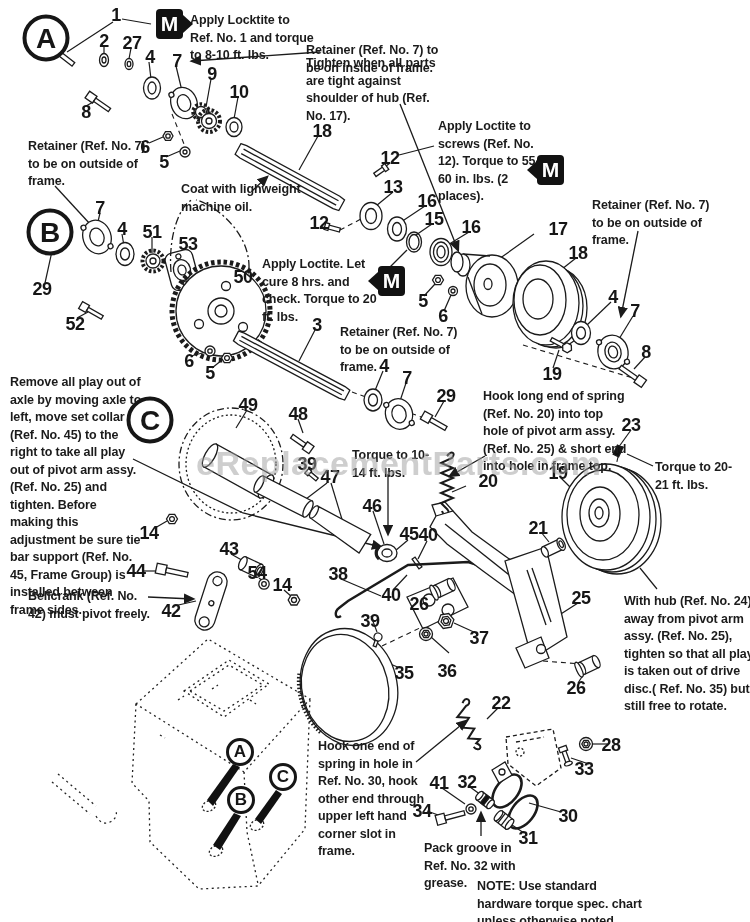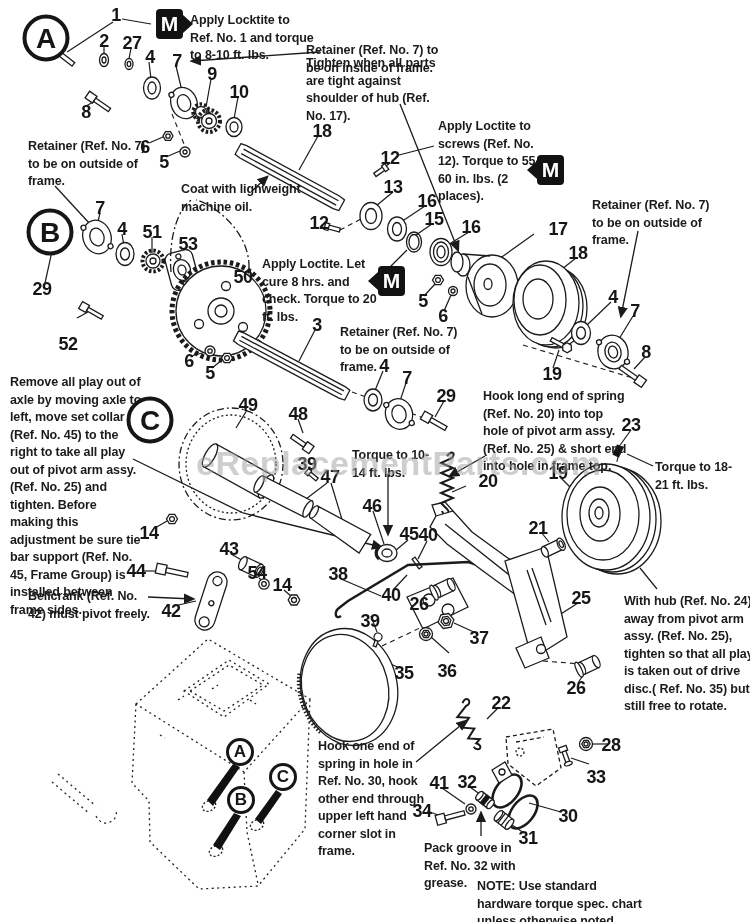--- a/index.html
+++ b/index.html
@@ -486,21 +486,21 @@
       <div class="ann" style="left: 306px; top: 55px; width: 142px;">Tighten when all parts are tight against shoulder of hub (Ref. No. 17).</div>
       <div class="ann" style="left: 438px; top: 118px; width: 112px;">Apply Loctite to screws (Ref. No. 12). Torque to 55-60 in. lbs. (2 places).</div>
       <div class="ann" style="left: 28px; top: 138px; width: 122px;">Retainer (Ref. No. 7) to be on outside of frame.</div>
       <div class="ann" style="left: 181px; top: 181px; width: 138px;">Coat with lighweight machine oil.</div>
       <div class="ann" style="left: 592px; top: 197px; width: 132px;">Retainer (Ref. No. 7) to be on outside of frame.</div>
       <div class="ann" style="left: 262px; top: 256px; width: 120px;">Apply Loctite. Let cure 8 hrs. and check. Torque to 20 ft. lbs.</div>
       <div class="ann" style="left: 340px; top: 324px; width: 132px;">Retainer (Ref. No. 7) to be on outside of frame.</div>
       <div class="ann" style="left: 10px; top: 374px; width: 132px;">Remove all play out of axle by moving axle to left, move set collar (Ref. No. 45) to the right to take all play out of pivot arm assy. (Ref. No. 25) and tighten. Before making this adjustment be sure tie bar support (Ref. No. 45, Frame Group) is installed between frame sides.</div>
       <div class="ann" style="left: 483px; top: 388px; width: 146px;">Hook long end of spring (Ref. No. 20) into top hole of pivot arm assy. (Ref. No. 25) &amp; short end into hole in frame top.</div>
       <div class="ann" style="left: 352px; top: 447px; width: 82px;">Torque to 10-14 ft. lbs.</div>
-      <div class="ann" style="left: 655px; top: 459px; width: 90px;">Torque to 18-21 ft. lbs.</div>
+      <div class="ann" style="left: 655px; top: 459px; width: 90px;">Torque to 20-21 ft. lbs.</div>
       <div class="ann" style="left: 28px; top: 588px; width: 128px;">Bellcrank (Ref. No. 42) must pivot freely.</div>
       <div class="ann" style="left: 624px; top: 593px; width: 142px;">With hub (Ref. No. 24) away from pivot arm assy. (Ref. No. 25), tighten so that all play is taken out of drive disc.( Ref. No. 35) but is still free to rotate.</div>
       <div class="ann" style="left: 318px; top: 738px; width: 118px;">Hook one end of spring in hole in Ref. No. 30, hook other end through upper left hand corner slot in frame.</div>
       <div class="ann" style="left: 424px; top: 840px; width: 96px;">Pack groove in Ref. No. 32 with grease.</div>
       <div class="ann" style="left: 477px; top: 878px; width: 172px;">NOTE: Use standard hardware torque spec. chart unless otherwise noted.</div>
     </div>
 <div id="labels-layer" class="layer">
       <div class="plabel" style="left: 116px; top: 15px;">1</div>
       <div class="plabel" style="left: 104px; top: 41px;">2</div>
       <div class="plabel" style="left: 132px; top: 43px;">27</div>
@@ -525,21 +525,21 @@
       <div class="plabel" style="left: 552px; top: 374px;">19</div>
       <div class="plabel" style="left: 613px; top: 297px;">4</div>
       <div class="plabel" style="left: 635px; top: 311px;">7</div>
       <div class="plabel" style="left: 646px; top: 352px;">8</div>
       <div class="plabel" style="left: 100px; top: 208px;">7</div>
       <div class="plabel" style="left: 122px; top: 229px;">4</div>
       <div class="plabel" style="left: 152px; top: 232px;">51</div>
       <div class="plabel" style="left: 188px; top: 244px;">53</div>
       <div class="plabel" style="left: 243px; top: 277px;">50</div>
       <div class="plabel" style="left: 42px; top: 289px;">29</div>
-      <div class="plabel" style="left: 68px; top: 324px; margin-top: 20px;">52</div>
+      <div class="plabel" style="left: 75px; top: 324px;">52</div>
       <div class="plabel" style="left: 189px; top: 361px;">6</div>
       <div class="plabel" style="left: 210px; top: 373px;">5</div>
       <div class="plabel" style="left: 317px; top: 325px;">3</div>
       <div class="plabel" style="left: 384px; top: 366px;">4</div>
       <div class="plabel" style="left: 407px; top: 378px;">7</div>
       <div class="plabel" style="left: 446px; top: 396px;">29</div>
       <div class="plabel" style="left: 248px; top: 405px;">49</div>
       <div class="plabel" style="left: 298px; top: 414px;">48</div>
       <div class="plabel" style="left: 307px; top: 464px;">39</div>
       <div class="plabel" style="left: 330px; top: 477px;">47</div>
@@ -560,21 +560,21 @@
       <div class="plabel" style="left: 391px; top: 595px;">40</div>
       <div class="plabel" style="left: 370px; top: 621px;">39</div>
       <div class="plabel" style="left: 419px; top: 604px;">26</div>
       <div class="plabel" style="left: 447px; top: 658px; margin-top: 13px;">36</div>
       <div class="plabel" style="left: 479px; top: 638px;">37</div>
       <div class="plabel" style="left: 404px; top: 673px;">35</div>
       <div class="plabel" style="left: 581px; top: 598px;">25</div>
       <div class="plabel" style="left: 576px; top: 688px;">26</div>
       <div class="plabel" style="left: 501px; top: 703px;">22</div>
       <div class="plabel" style="left: 611px; top: 745px;">28</div>
-      <div class="plabel" style="left: 596px; top: 769px; margin-top: 8px;">33</div>
+      <div class="plabel" style="left: 584px; top: 769px;">33</div>
       <div class="plabel" style="left: 568px; top: 816px;">30</div>
       <div class="plabel" style="left: 528px; top: 838px;">31</div>
       <div class="plabel" style="left: 467px; top: 782px;">32</div>
       <div class="plabel" style="left: 439px; top: 783px;">41</div>
       <div class="plabel" style="left: 422px; top: 811px;">34</div>
     </div>
 <div id="circles-layer" class="layer">
       <div class="sc big" style="left: 46px; top: 38px;">A</div>
       <div class="sc big" style="left: 50px; top: 232px;">B</div>
       <div class="sc big" style="left: 150px; top: 420px;">C</div>

